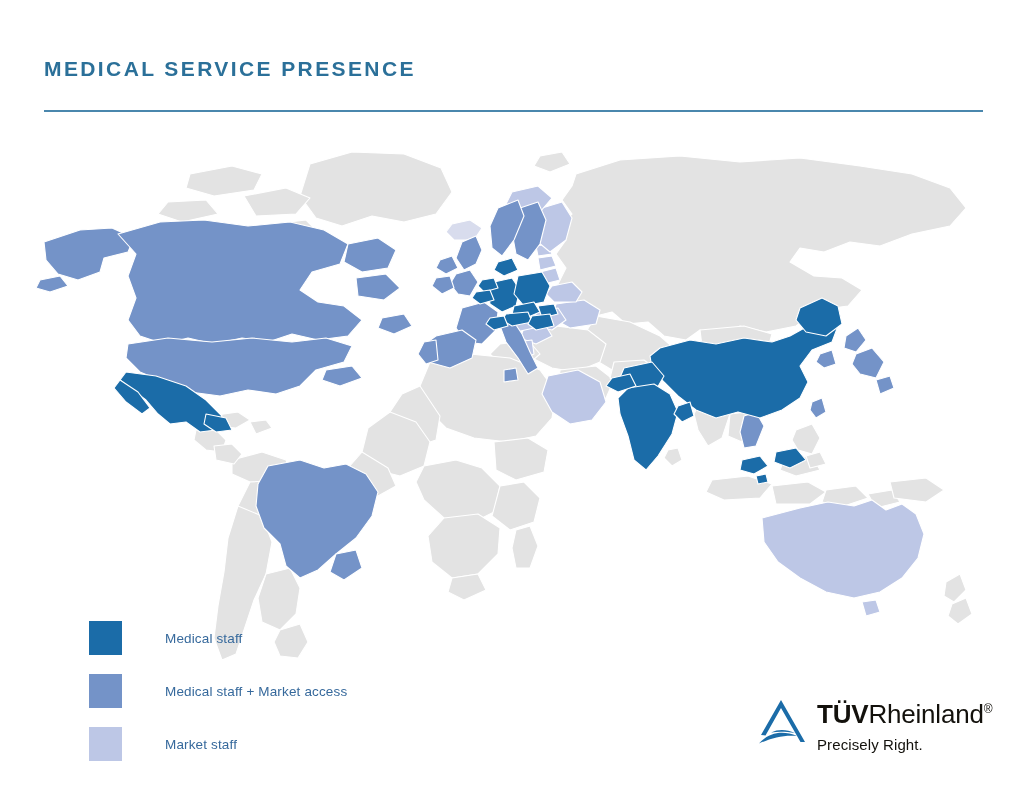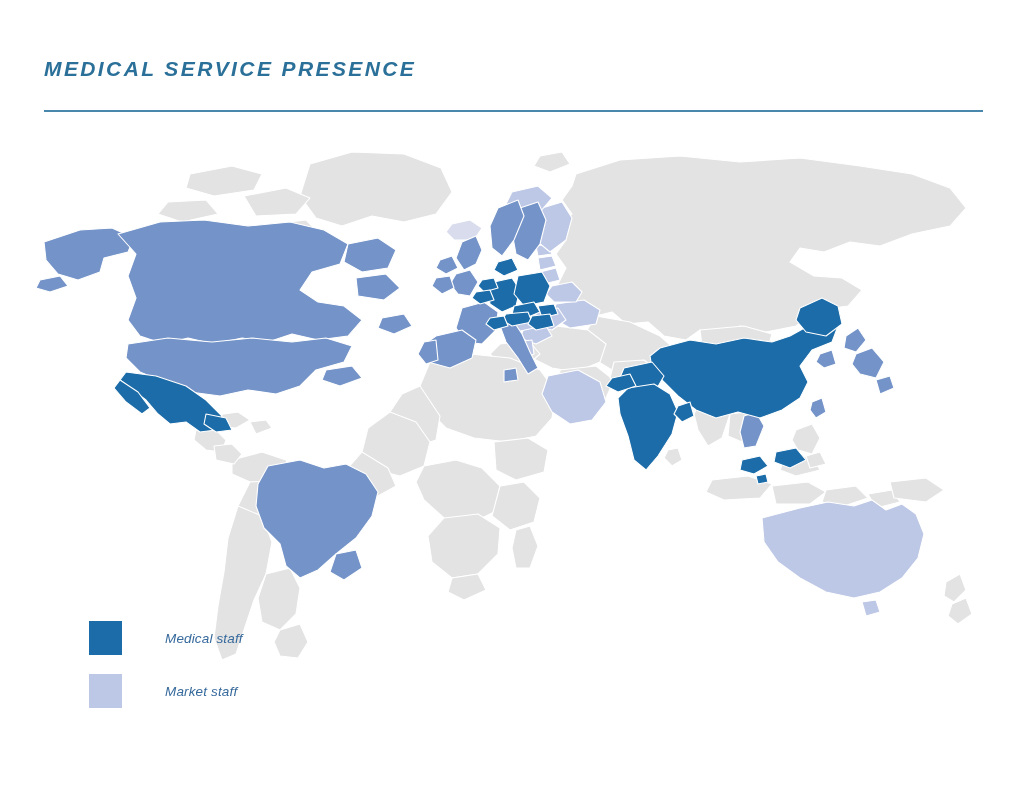--- a/index.html
+++ b/index.html
@@ -4,21 +4,21 @@
 <title>Medical Service Presence</title>
 <style>
   html,body{margin:0;padding:0;}
   body{
     width:1024px;height:799px;
     background:#ffffff;
     font-family:"Liberation Sans", sans-serif;
     overflow:hidden;
     position:relative;
   }
-  #page{position:relative;width:1024px;height:799px;font-style:italic;}
+  #page{position:relative;width:1024px;height:799px;}
 
   
   #header{position:absolute;left:44px;top:58px;width:940px;}
   #title{
     font-size:21px;font-weight:bold;letter-spacing:2.4px;
     color:#2b7099;line-height:1;margin:0;white-space:nowrap;
   }
   #title-rule{
     position:absolute;left:0;top:52px;width:939px;height:2px;
     background:#4a87ad;
@@ -270,22 +270,39 @@
     </svg>
   </div>
 
   <div id="legend">
 
     <div class="legend-row">
       <span class="swatch" style="background:#1b6ca8"></span>
       <span class="legend-label">Medical staff</span>
     </div>
 
+    <div class="legend-row">
+      <span class="swatch" style="background:#7493c8"></span>
+      <span class="legend-label">Medical staff + Market access</span>
+    </div>
 
     <div class="legend-row">
       <span class="swatch" style="background:#bdc7e6"></span>
       <span class="legend-label">Market staff</span>
     </div>
 
   </div>
 
+  <div id="logo">
+    <svg id="logo-mark" viewBox="0 0 56 54" xmlns="http://www.w3.org/2000/svg">
+      <path d="M28 4 L52 46 L47.5 46 L28 12 L12.5 39.5 L8 39 Z" fill="#1b6ca8"></path>
+      <path d="M6 47.5 C16 36 30 34 44 40 C32 38.5 18 42 6 47.5 Z" fill="#1b6ca8"></path>
+      <path d="M18 36.5 C26 32.5 34 33.5 42 37 C33 35.5 25 35.5 18 36.5 Z" fill="#1b6ca8"></path>
+    </svg>
+    <div id="logo-text">
+      <div id="logo-word">
+        <span class="bold">TÜV</span><span>Rheinland</span><span id="logo-reg">®</span>
+      </div>
+      <div id="logo-tag">Precisely Right.</div>
+    </div>
+  </div>
 
 </div>
 
 </body></html>

